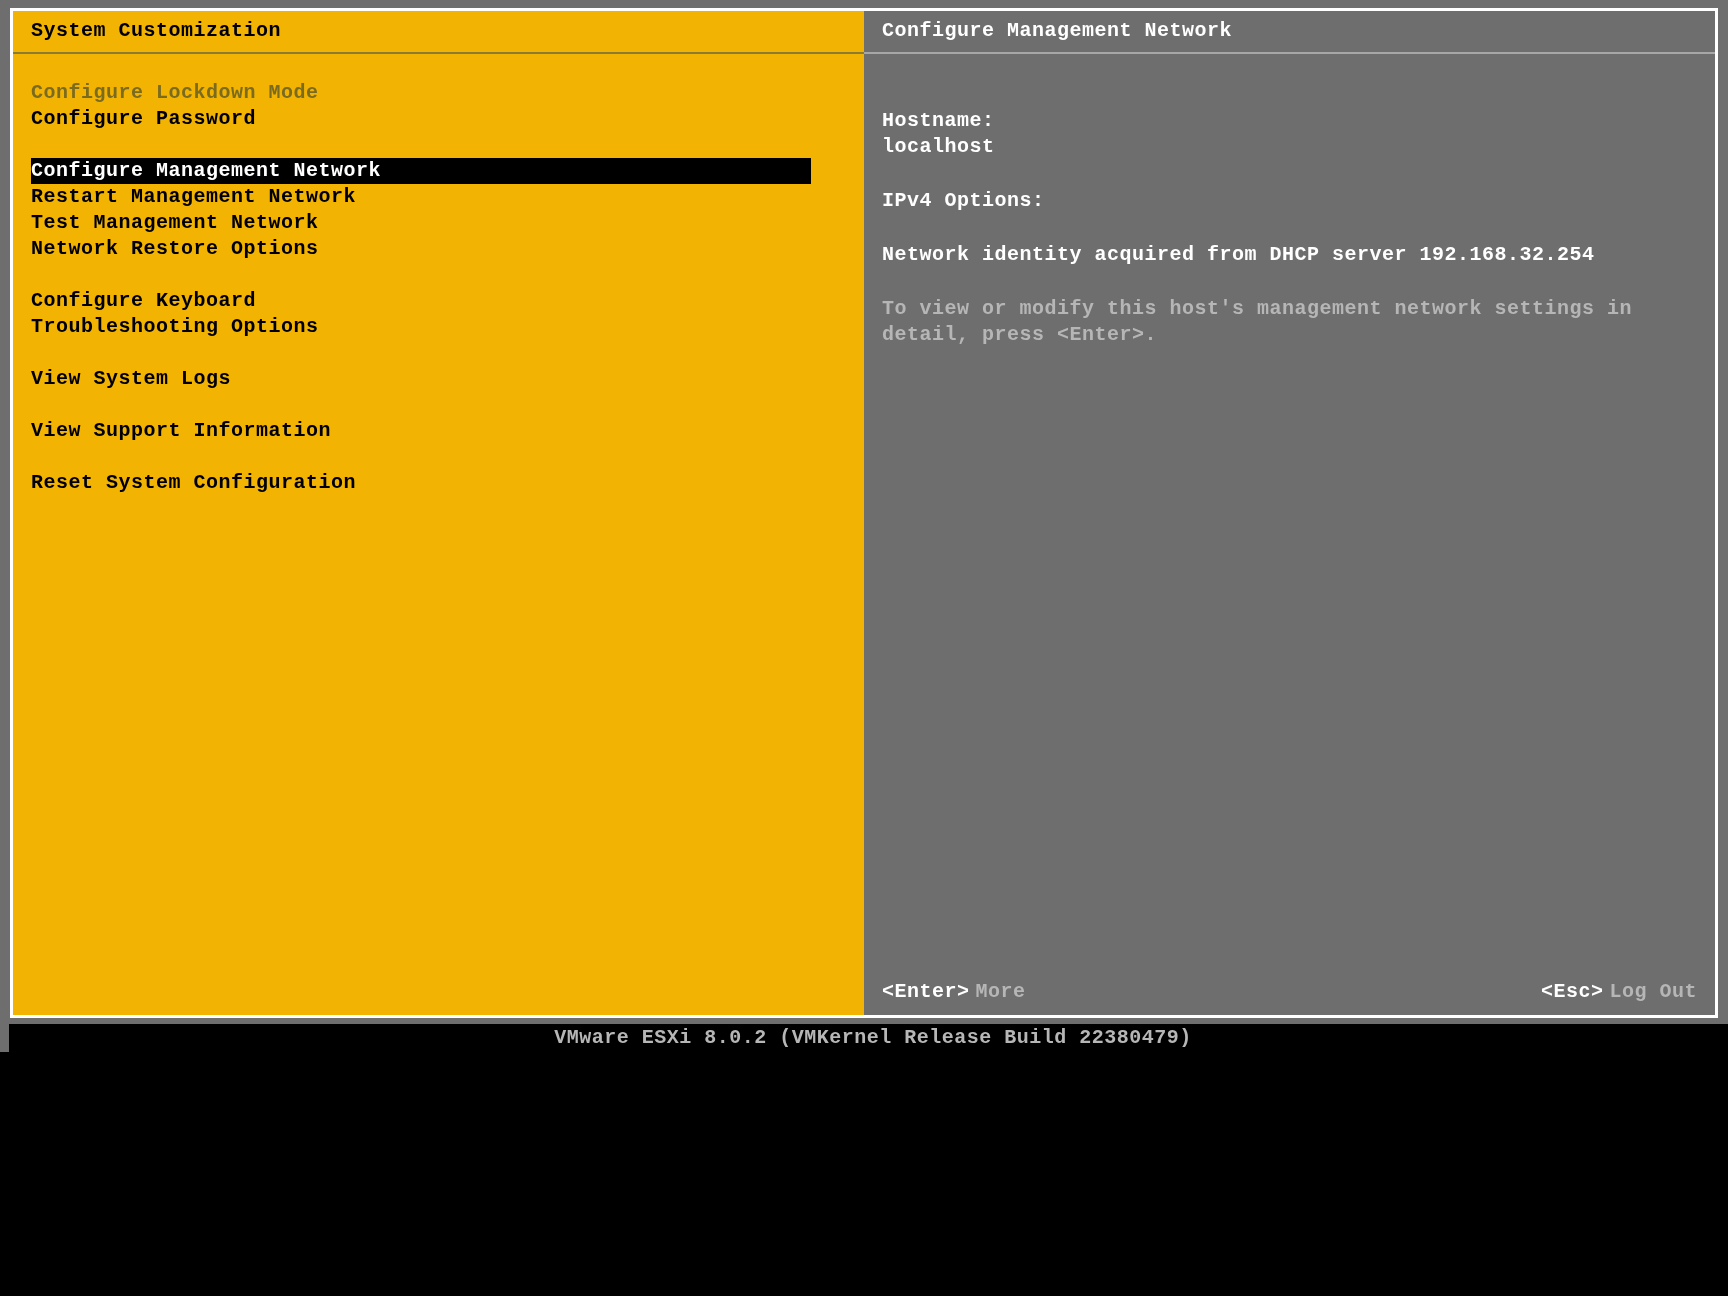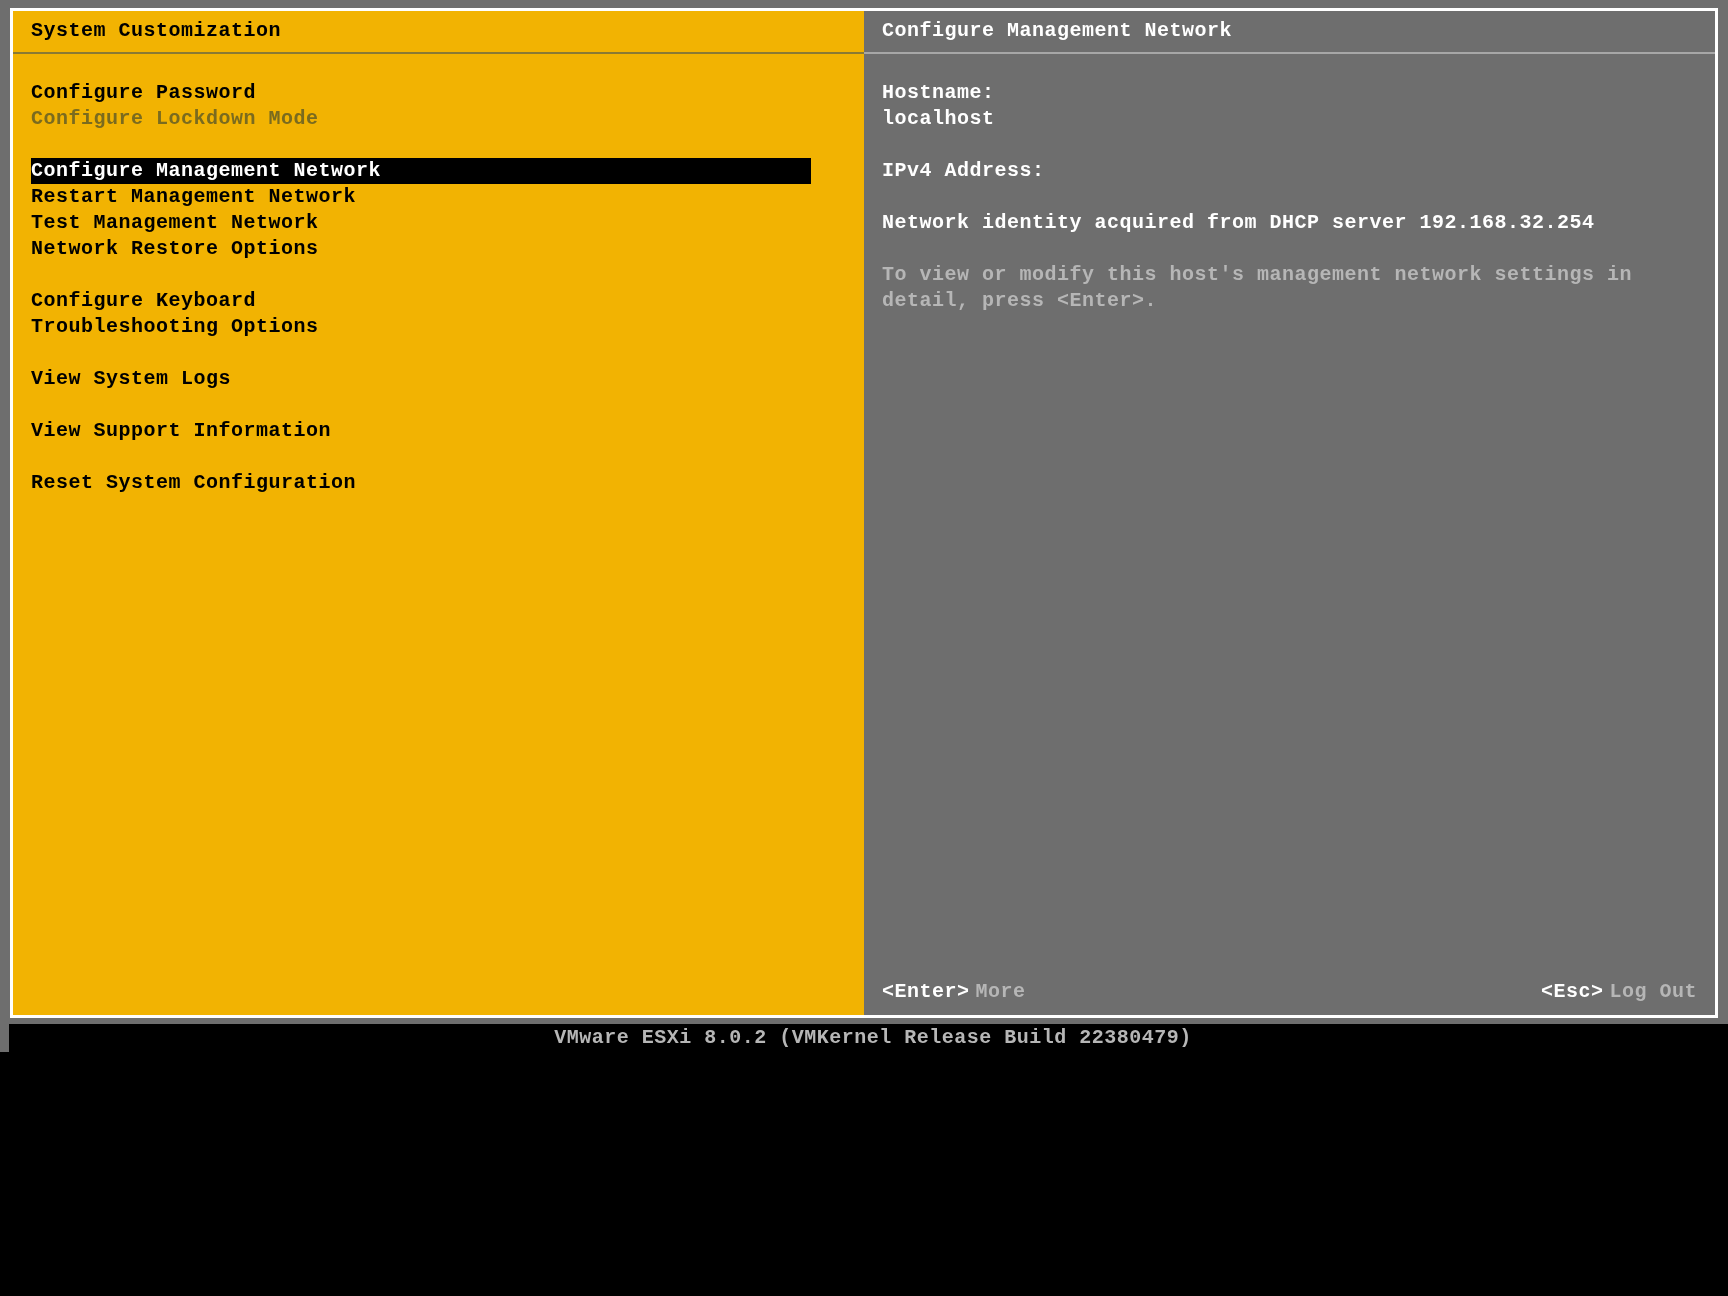--- a/index.html
+++ b/index.html
@@ -76,20 +76,21 @@
       color: #7a6b1f;
     }
     .menu-item.selected {
       background: #000;
       color: #fff;
       display: inline-block;
       min-width: 780px;
     }
     .info-block {
       margin-bottom: 26px;
+      margin-top: 28px;
     }
     .info-label {
       color: #fff;
       line-height: 26px;
     }
     .info-value {
       color: #fff;
       line-height: 26px;
     }
     .info-line {
@@ -134,22 +135,22 @@
 </head>
 <body>
 
 <div class="screen">
   <div class="outer-bg"></div>
   <div class="main-frame">
     <div class="left-panel">
       <div class="left-title">System Customization</div>
       <div class="left-body" id="menu-body">
           <div class="menu-group">
+            <div class="menu-item dimmed">Configure Lockdown Mode</div>
             <div class="menu-item">Configure Password</div>
-            <div class="menu-item dimmed">Configure Lockdown Mode</div>
           </div>
           <div class="menu-group"><div class="menu-item selected">Configure Management Network</div><div class="menu-item">Restart Management Network</div><div class="menu-item">Test Management Network</div><div class="menu-item">Network Restore Options</div></div>
           <div class="menu-group">
             <div class="menu-item">Configure Keyboard</div>
             <div class="menu-item">Troubleshooting Options</div>
           </div>
           <div class="menu-group">
             <div class="menu-item">View System Logs</div>
           </div>
           <div class="menu-group">
@@ -161,21 +162,21 @@
         </div>
     </div>
     <div class="right-panel">
       <div class="right-title">Configure Management Network</div>
       <div class="right-body">
         <div class="info-block">
           <div class="info-label">Hostname:</div>
           <div class="info-value">localhost</div>
         </div>
         <div class="info-block">
-          <div class="info-label">IPv4 Address:</div>
+          <div class="info-label">IPv4 Options:</div>
         </div>
         <div class="info-block">
           <div class="info-line">Network identity acquired from DHCP server 192.168.32.254</div>
         </div>
         <div class="info-block">
           <div class="hint-text">To view or modify this host's management network settings in</div>
           <div class="hint-text">detail, press &lt;Enter&gt;.</div>
         </div>
       </div>
       <div class="right-footer">

